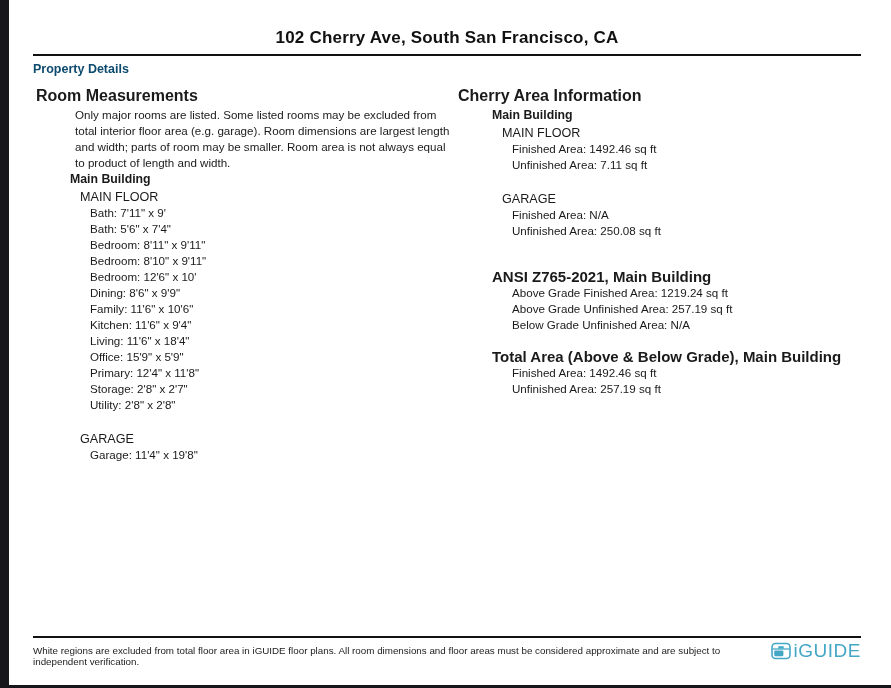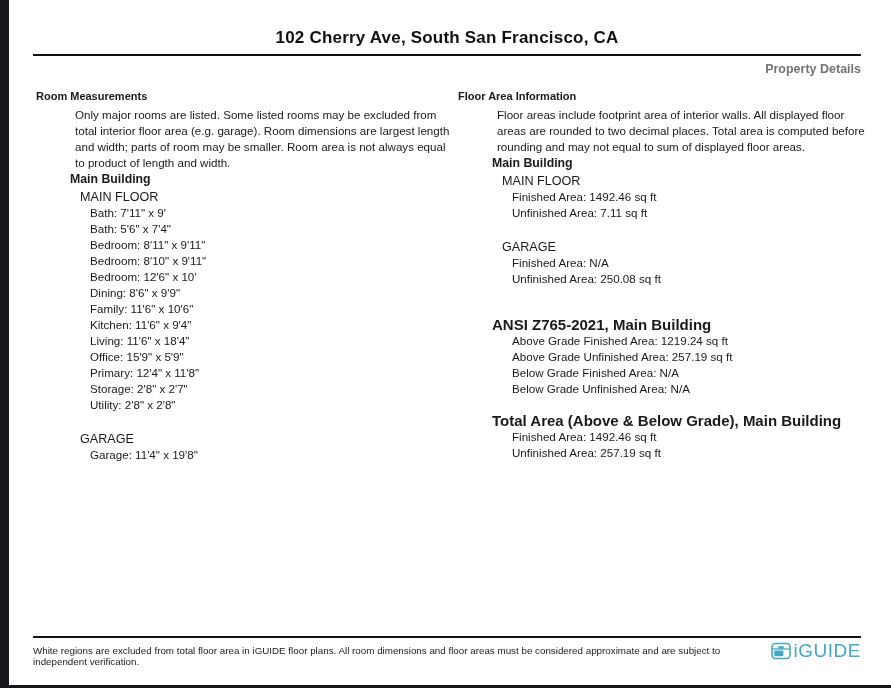--- a/index.html
+++ b/index.html
@@ -36,31 +36,31 @@
     color: #111;
     letter-spacing: 0.2px;
   }
   .title-rule {
     margin-top: 6px;
     height: 2px;
     background: #111;
   }
   .doc-subtitle {
     margin-top: 6px;
-    text-align: right;
+    text-align: left;
     font-size: 12.5px;
     font-weight: bold;
-    color: #737373;
+    color: #0c4a6e;
   }
   
   .col { position: absolute; top: 88px; font-size: 11.6px; line-height: 16px; }
   .col-left  { left: 36px;  width: 415px; }
   .col-right { left: 458px; width: 408px; }
   .section-heading {
-    font-size: 11px;
+    font-size: 16px;
     font-weight: bold;
     margin-bottom: 3px;
   }
   .section-desc { line-height: 16px; margin-left: 39px; }
   .building-name {
     font-weight: bold;
     font-size: 12.3px;
     margin-left: 34px;
     margin-top: 0;
   }
@@ -135,37 +135,35 @@
     <div class="item-line">Office: 15'9" x 5'9"</div>
     <div class="item-line">Primary: 12'4" x 11'8"</div>
     <div class="item-line">Storage: 2'8" x 2'7"</div>
     <div class="item-line">Utility: 2'8" x 2'8"</div>
 
     <div class="floor-label gap">GARAGE</div>
     <div class="item-line">Garage: 11'4" x 19'8"</div>
   </div>
 
   <div class="col col-right">
-    <div class="section-heading">Floor Area Information</div>
-    <div class="section-desc">Floor areas include footprint area of interior walls. All displayed floor areas are rounded to two decimal places. Total area is computed before rounding and may not equal to sum of displayed floor areas.</div>
+    <div class="section-heading">Cherry Area Information</div>
 
     <div class="building-name">Main Building</div>
 
     <div class="floor-label">MAIN FLOOR</div>
     <div class="item-line">Finished Area: 1492.46 sq ft</div>
     <div class="item-line">Unfinished Area: 7.11 sq ft</div>
 
     <div class="floor-label gap">GARAGE</div>
     <div class="item-line">Finished Area: N/A</div>
     <div class="item-line">Unfinished Area: 250.08 sq ft</div>
 
     <div class="bold-subhead mt-lg">ANSI Z765-2021, Main Building</div>
     <div class="item-line">Above Grade Finished Area: 1219.24 sq ft</div>
     <div class="item-line">Above Grade Unfinished Area: 257.19 sq ft</div>
-    <div class="item-line">Below Grade Finished Area: N/A</div>
     <div class="item-line">Below Grade Unfinished Area: N/A</div>
 
     <div class="bold-subhead mt-md">Total Area (Above &amp; Below Grade), Main Building</div>
     <div class="item-line">Finished Area: 1492.46 sq ft</div>
     <div class="item-line">Unfinished Area: 257.19 sq ft</div>
   </div>
 
   <div class="doc-footer">
     <div class="footer-rule"></div>
     <div class="footer-row">

